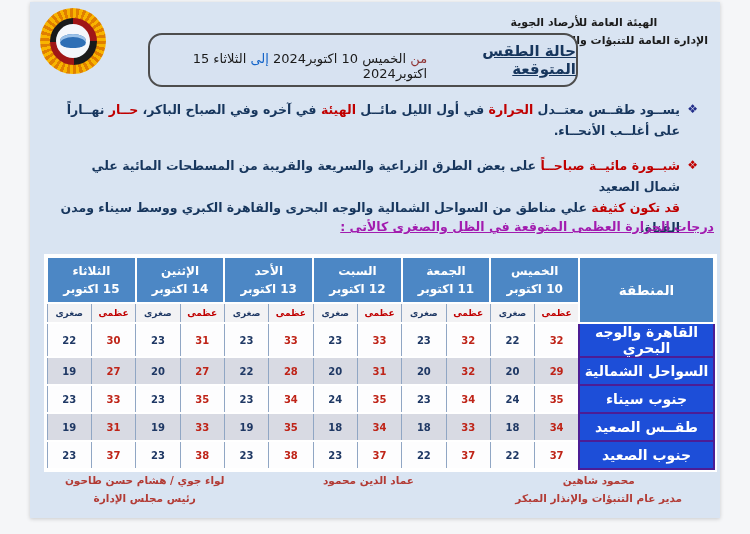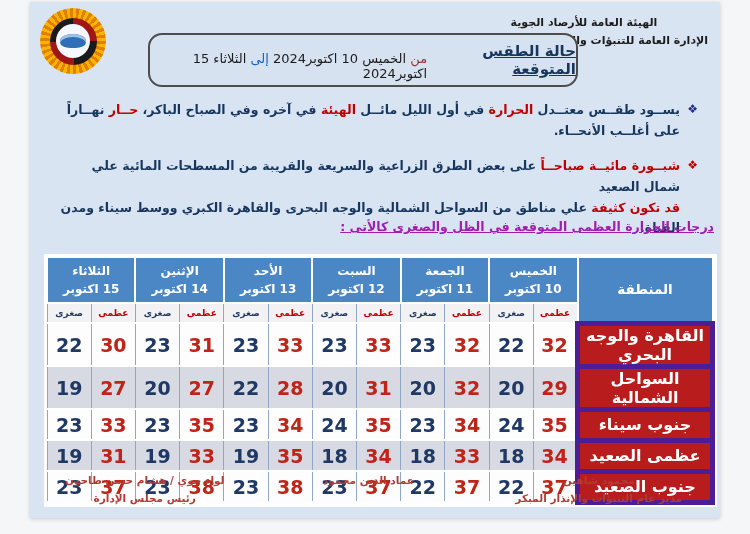--- a/index.html
+++ b/index.html
@@ -78,31 +78,31 @@
     margin-left:36px;
   }
   th.sub{
     background:#f2f2f4;font-size:9px;font-weight:bold;height:18px;
     border-left:1px solid #90a6c4;border-right:1px solid #90a6c4;
     border-top:2px solid #ffffff;border-bottom:2px solid #ffffff;margin-top:32px;
   }
   th.sub.max-l{color:#c00000;}
   th.sub.min-l{color:#1f3864;}
   td.temp{
-    font-weight:bold;font-size:19px;height:26px;
+    font-weight:bold;font-size:10px;height:26px;
     border-left:1px solid #90a6c4;border-right:1px solid #90a6c4;
     border-top:2px solid #ffffff;border-bottom:2px solid #ffffff;
   }
   td.temp.max{color:#bf2418;margin-left:13px;}
   td.temp.min{color:#1f3864;}
   tr.r-odd td.temp{background:#fdfdfe;}
   tr.r-even td.temp{background:#d8dae3;}
   td.region{
-    background:#b91c1c;color:#ffffff;font-weight:bold;font-size:16px;
-    border:5px solid #4c1d95;height:26px;
+    background:#1d4ed8;color:#ffffff;font-weight:bold;font-size:14px;
+    border:2px solid #4c1d95;height:26px;
   }
   
   .signatures{
     position:absolute;bottom:10px;left:16px;right:16px;
     display:flex;justify-content:space-between;
   }
   .sig{
     text-align:center;color:#b23b35;font-weight:bold;font-size:10.5px;line-height:1.7;
   }
   .sig-right{width:32%;}
@@ -237,21 +237,21 @@
             <td class="temp max">35</td>
             <td class="temp min">24</td>
             <td class="temp max">34</td>
             <td class="temp min">23</td>
             <td class="temp max">35</td>
             <td class="temp min">23</td>
             <td class="temp max">33</td>
             <td class="temp min">23</td>
           </tr>
           <tr class="r-even">
-            <td class="region">عظمى الصعيد</td>
+            <td class="region">طقــس الصعيد</td>
             <td class="temp max">34</td>
             <td class="temp min">18</td>
             <td class="temp max">33</td>
             <td class="temp min">18</td>
             <td class="temp max">34</td>
             <td class="temp min">18</td>
             <td class="temp max">35</td>
             <td class="temp min">19</td>
             <td class="temp max">33</td>
             <td class="temp min">19</td>

